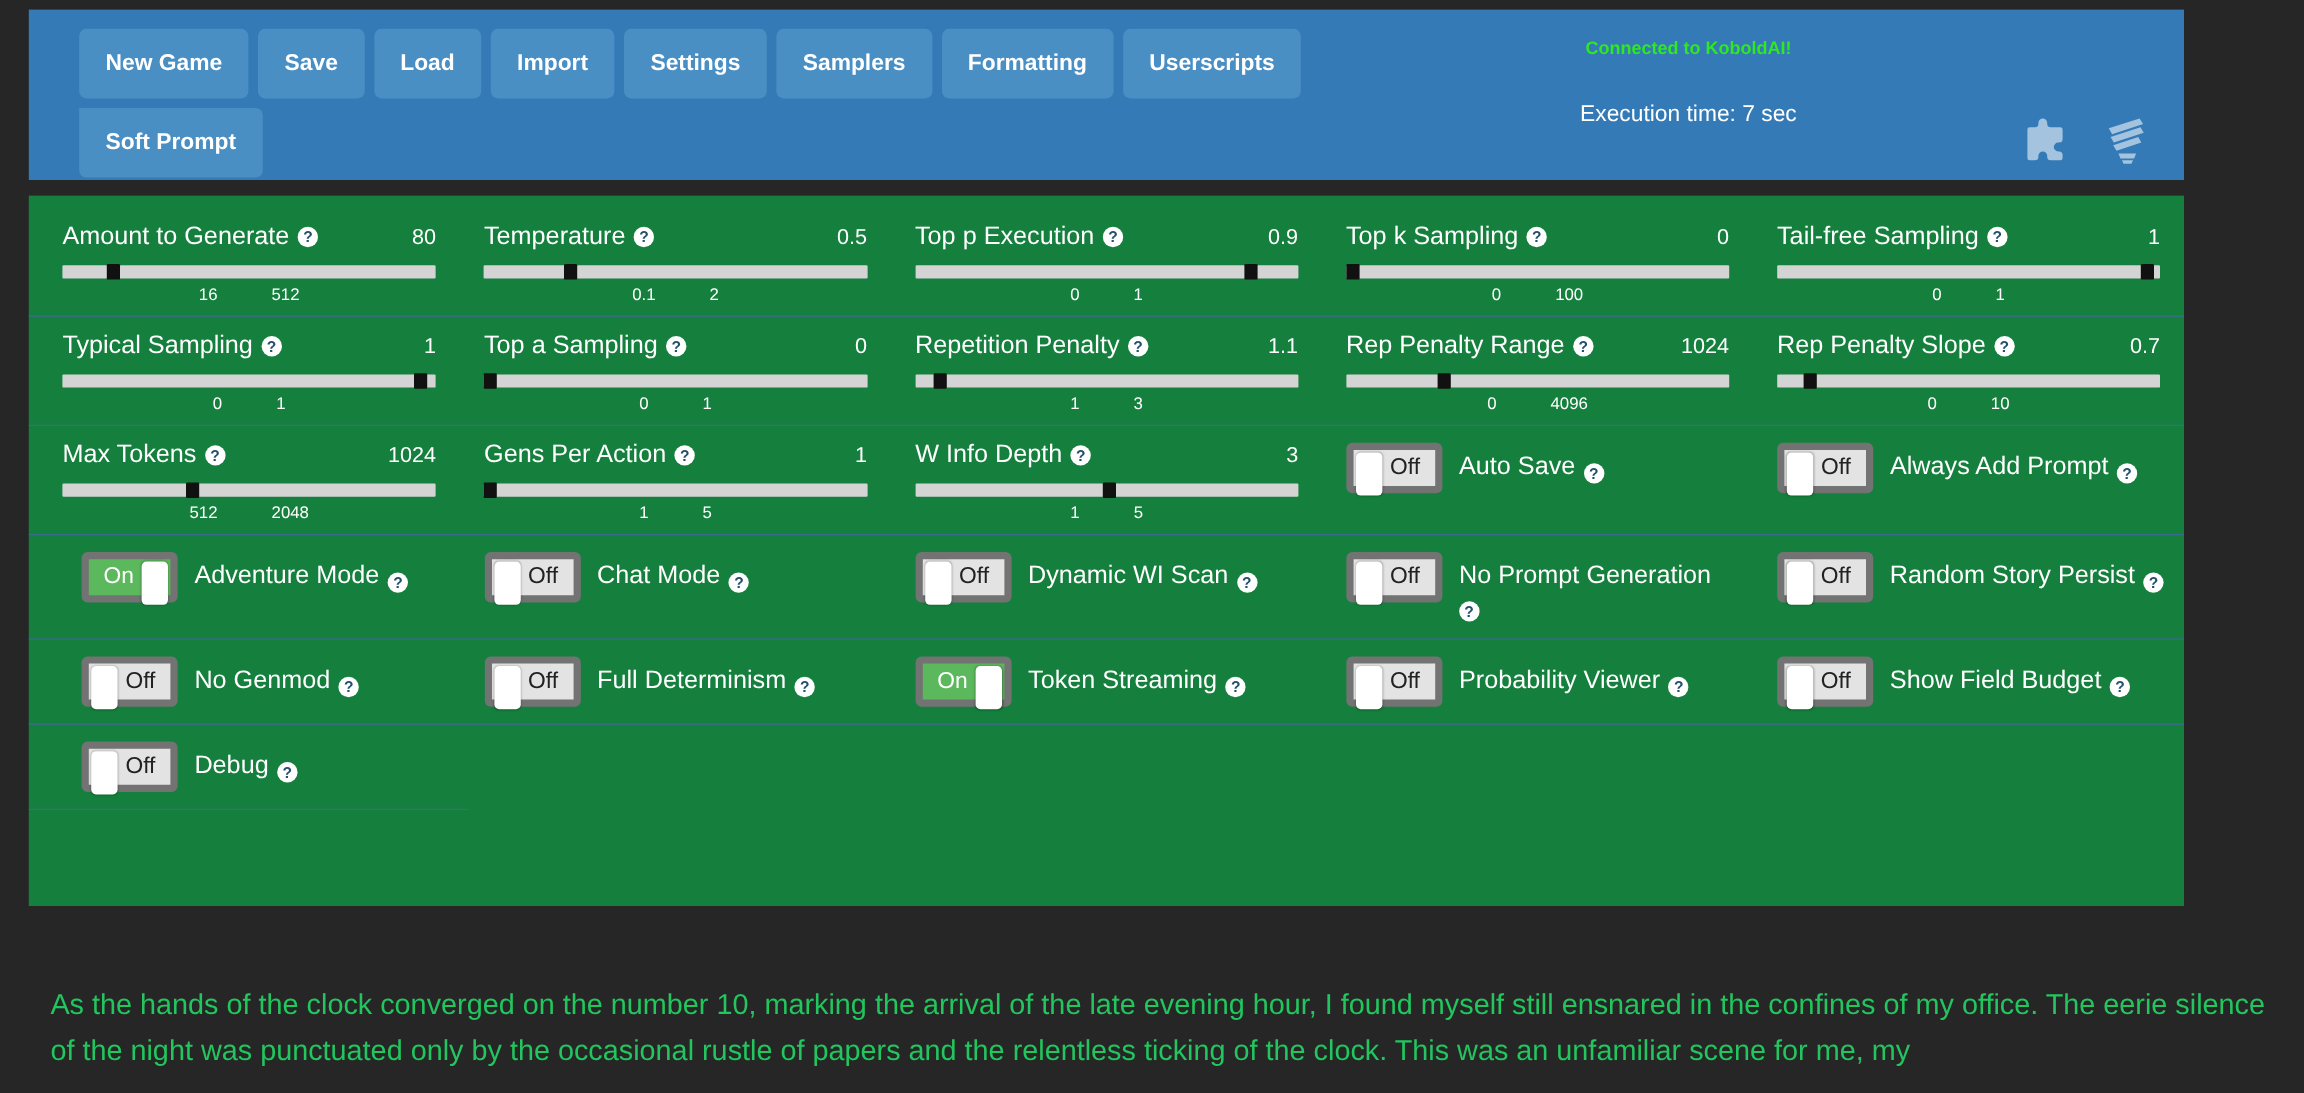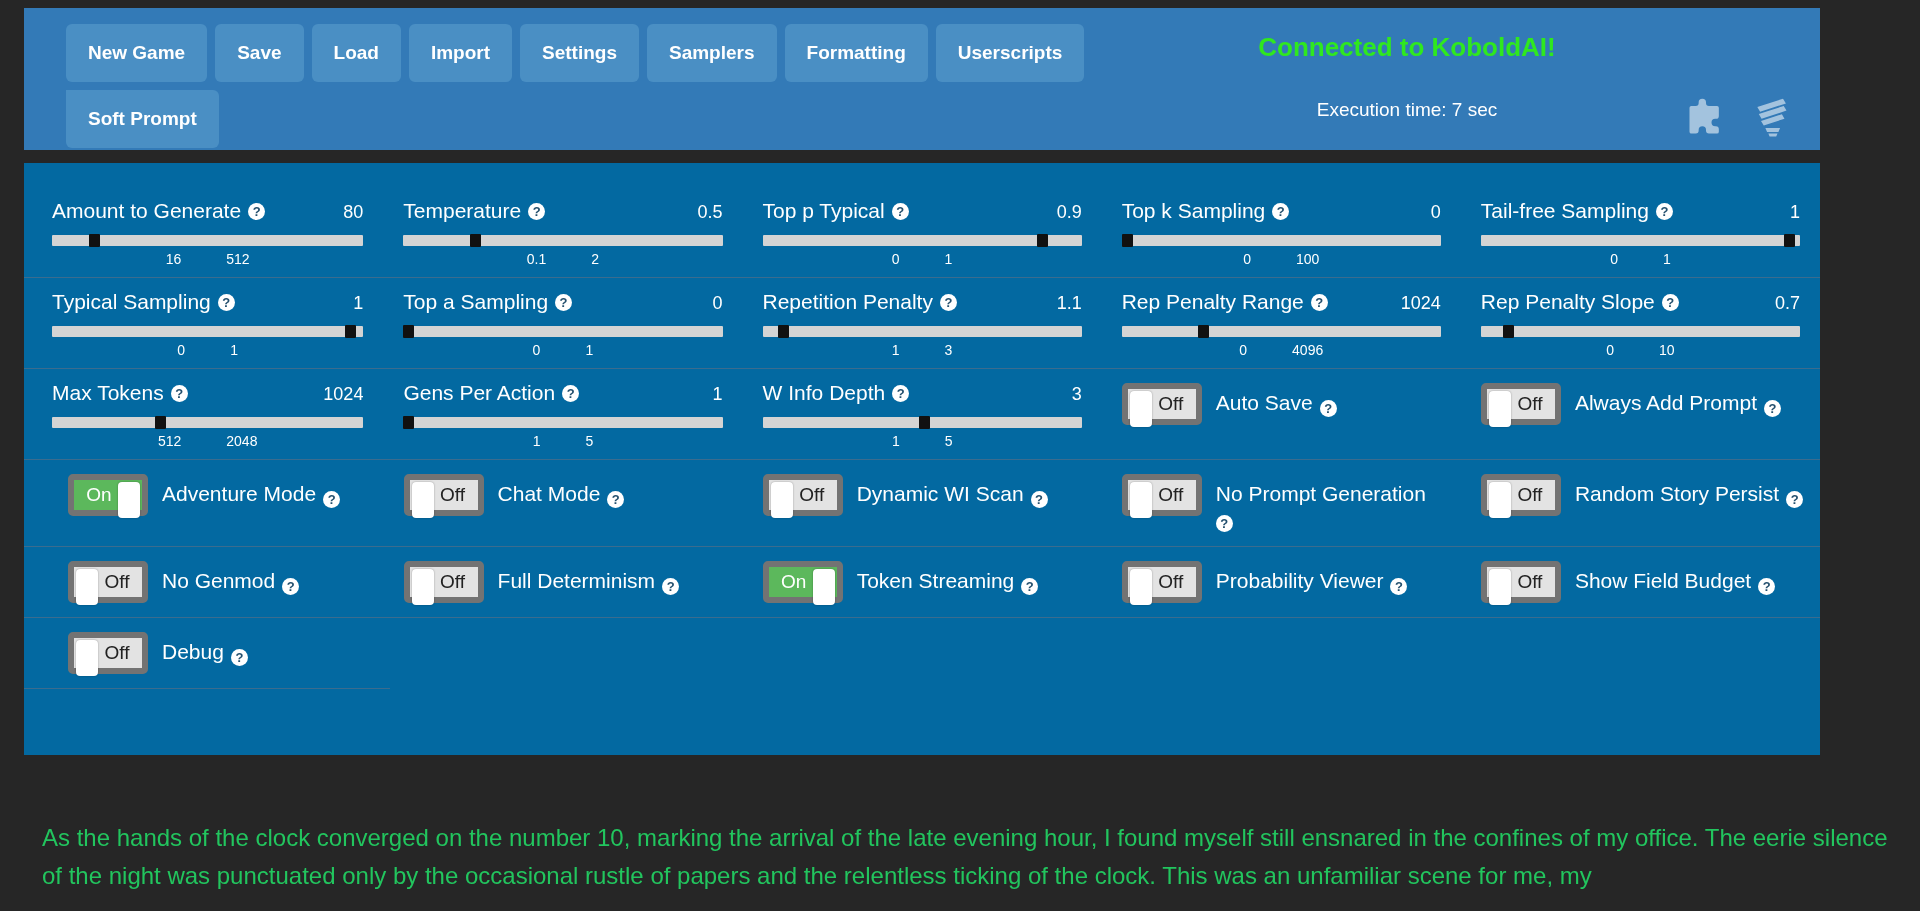--- a/index.html
+++ b/index.html
@@ -34,38 +34,38 @@
   }
   .menu-btn.softprompt { border-radius: 0 6px 6px 6px; margin-left: 0; }
   .menu-row2 { display: flex; width: 100%; padding-left: 0; }
 
   .menu-right {
     flex: 1; position: relative; height: 155px;
     padding-top: 16px; padding-right: 30px;
     text-align: center;
   }
   .conn-status {
-    color: #2fe81f; font-size: 26px; font-weight: bold;
+    color: #2fe81f; font-size: 15px; font-weight: bold;
     margin-top: 8px; margin-right: 150px;
   }
   .exec-time {
     color: #ffffff; font-size: 19px; margin-top: 36px; margin-right: 150px;
   }
   .header-icons {
     position: absolute; right: 26px; bottom: 24px;
     display: flex; gap: 22px; align-items: flex-end;
   }
   .hicon { width: 44px; height: 44px; opacity: .55; cursor: pointer; }
 
   
   .settings {
     position: absolute; left: 24px; top: 163px;
     width: 1796px; height: 592px;
-    background: #0369a1;
-    padding: 24px 0 0 0;
+    background: #15803d;
+    padding: 10px 0 0 0;
   }
   .srow {
     display: flex; width: 100%;
     border-bottom: 1px solid #3b6c8e;
   }
   .srow:last-child { border-bottom: none; }
   .scell {
     width: 366px; padding: 12px 20px 10px 20px;
     position: relative;
   }
@@ -211,21 +211,21 @@
             <span class="thumb" style="left:21%"></span>
           </div>
         <div class="minmax">
             <span>0.1</span>
             <span>2</span>
           </div>
       </div>
       <div class="scell">
         <div class="slab">
           <span class="nm">
-              <span>Top p Typical</span>
+              <span>Top p Execution</span>
               <span class="qmark">?</span>
             </span>
           <span class="val">0.9</span>
         </div>
         <div class="track">
             <span class="thumb" style="left:86%"></span>
           </div>
         <div class="minmax">
             <span>0</span>
             <span>1</span>

